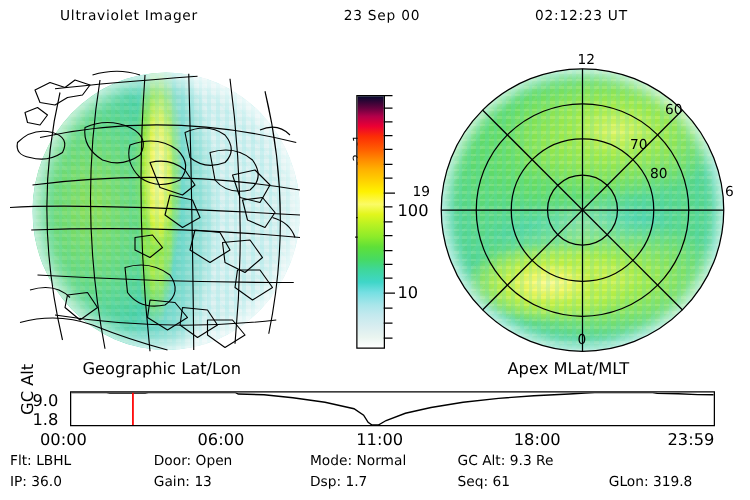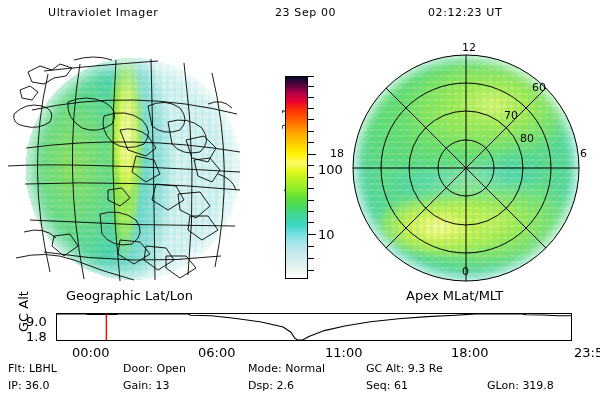--- a/index.html
+++ b/index.html
@@ -222,21 +222,20 @@
     height: 28px;
     border: 1px solid #000;
     box-sizing: border-box;
     background: #fff;
   }
   .alt-xlab {
     position: absolute;
     top: 57px;
     font-size: 13px;
     white-space: nowrap;
-    margin-left: 40px;
   }
 
   
   #footer { position: absolute; left: 0; top: 362px; width: 600px; height: 38px; }
   .ft {
     position: absolute;
     font-size: 11px;
     white-space: nowrap;
   }
   .ft.r0 { top: 0px; }
@@ -353,21 +352,21 @@
         <circle cx="114" cy="124" r="57"></circle>
         <circle cx="114" cy="124" r="28"></circle>
         <line x1="114" y1="11" x2="114" y2="237"></line>
         <line x1="1" y1="124" x2="227" y2="124"></line>
         <line x1="34" y1="44" x2="194" y2="204"></line>
         <line x1="194" y1="44" x2="34" y2="204"></line>
       </g>
     </svg>
     <div id="polar-labels">
         <div class="polar-lab" style="left: 110px; top: -2px;">12</div>
-        <div class="polar-lab" style="left: -22px; top: 104px;">18</div>
+        <div class="polar-lab" style="left: -22px; top: 104px;">19</div>
         <div class="polar-lab" style="left: 228px; top: 104px;">6</div>
         <div class="polar-lab" style="left: 110px; top: 222px;">0</div>
         <div class="polar-lab" style="left: 128px; top: 89px; margin-left: 40px;">80</div>
         <div class="polar-lab" style="left: 152px; top: 66px;">70</div>
         <div class="polar-lab" style="left: 180px; top: 38px;">60</div>
       </div>
   </div>
 
   <div id="alt-panel">
     <div class="alt-head" id="alt-head-left">Geographic Lat/Lon</div>
@@ -410,21 +409,21 @@
       <span>Gain:</span>
       <span>13</span>
     </div>
 
     <div class="ft r0 c2">
       <span>Mode:</span>
       <span>Normal</span>
     </div>
     <div class="ft r1 c2">
       <span>Dsp:</span>
-      <span>2.6</span>
+      <span>1.7</span>
     </div>
 
     <div class="ft r0 c3">
       <span>GC Alt:</span>
       <span>9.3 Re</span>
     </div>
     <div class="ft r1 c3">
       <span>Seq:</span>
       <span>61</span>
     </div>

